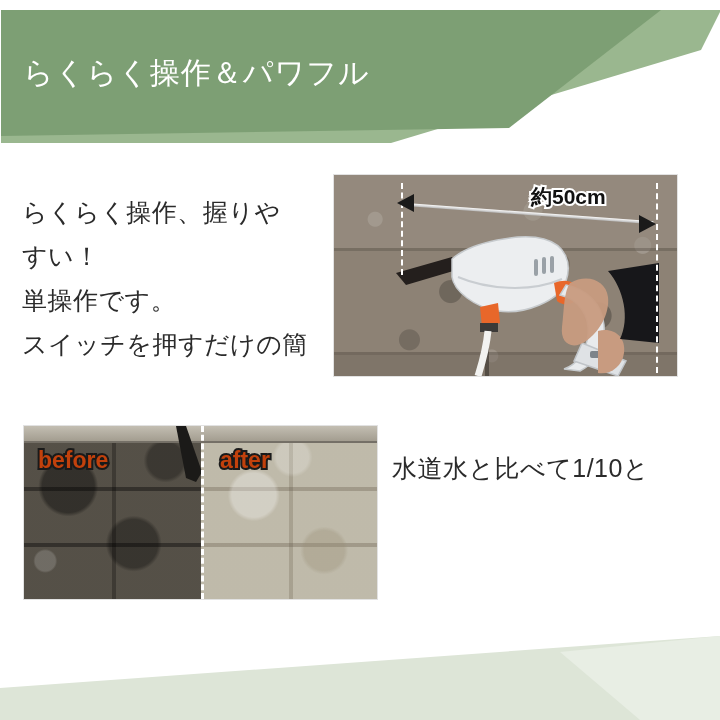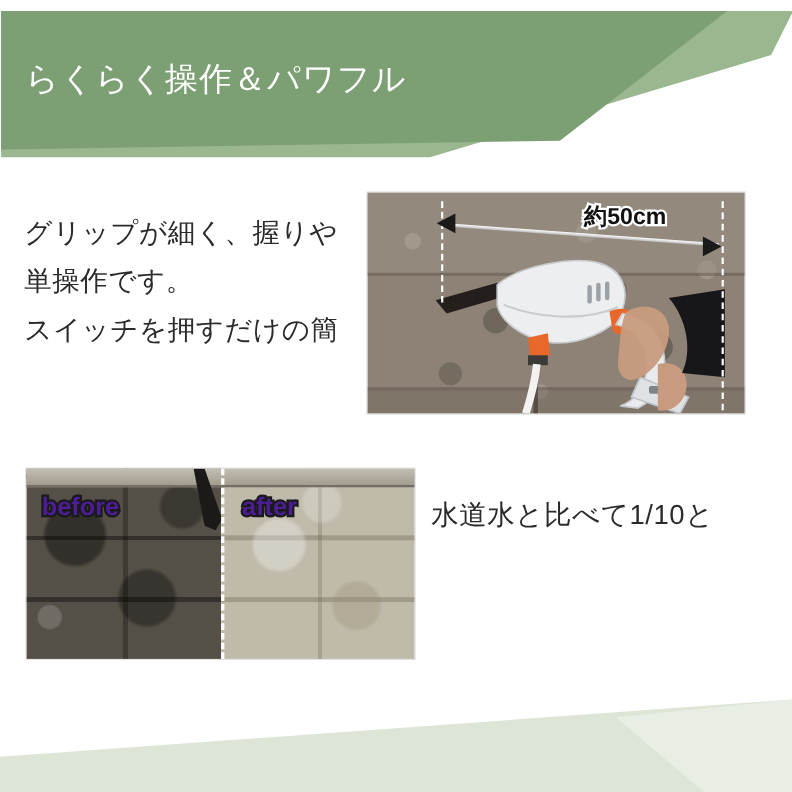--- a/index.html
+++ b/index.html
@@ -151,21 +151,21 @@
     position:absolute; left:0; top:0; width:100%; height:17px;
     background:linear-gradient(180deg,#c3beb2,#a39d90);
     border-bottom:2px solid rgba(40,36,30,.5);
   }
   .ba-divider{
     position:absolute; left:50%; top:0; height:100%; width:0;
     border-left:3px dashed #ffffff;
   }
   .ba-label{
     position:absolute; top:21px;
-    font-size:23px; font-weight:bold; color:#4c1d95;
+    font-size:23px; font-weight:bold; color:#c2410c;
     -webkit-text-stroke:4px #1a1a1a; paint-order:stroke fill;
   }
   .ba-label.before { left:14px; }
   .ba-label.after  { left:196px; }
   .ba-nozzle{
     position:absolute; left:148px; top:0; width:40px; height:62px;
   }
 </style>
 </head>
 <body>
@@ -174,21 +174,22 @@
 
   <div class="banner">
     <svg viewBox="0 0 720 160" preserveAspectRatio="none">
       <polygon points="0,0 720,0 700,40 390,133 0,133" fill="#9ab78f"></polygon>
       <polygon points="0,0 660,0 508,118 0,126" fill="#7d9f74"></polygon>
     </svg>
     <div class="banner-title">らくらく操作＆パワフル</div>
   </div>
 
   <div class="body-text text-left">
-    <span class="ln">グリップが細く、握りや</span>
+    <span class="ln">らくらく操作、握りや</span>
+    <span class="ln">すい！</span>
     <span class="ln">単操作です。</span>
     <span class="ln">スイッチを押すだけの簡</span>
   </div>
 
   <div class="photo photo-product">
     <div class="wall"></div>
     <div class="wall-band-top"></div>
     <div class="wall-band-bot"></div>
     <div class="wall-seam"></div>
 

